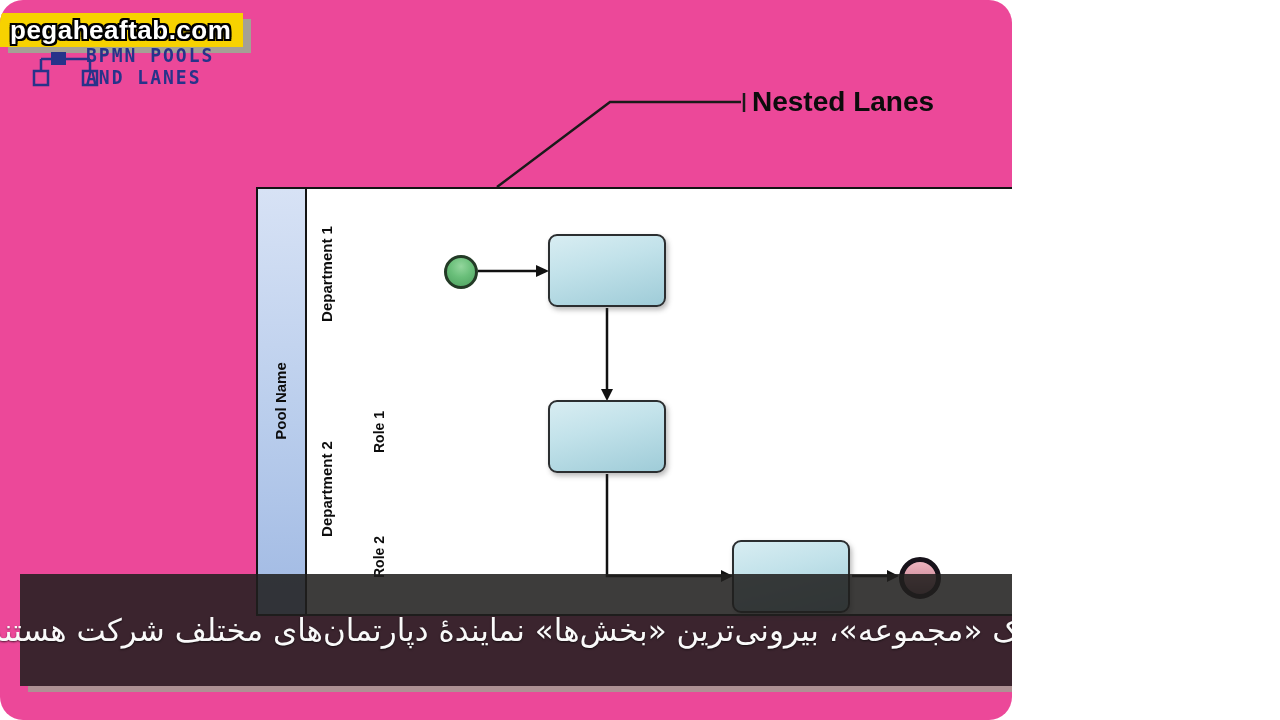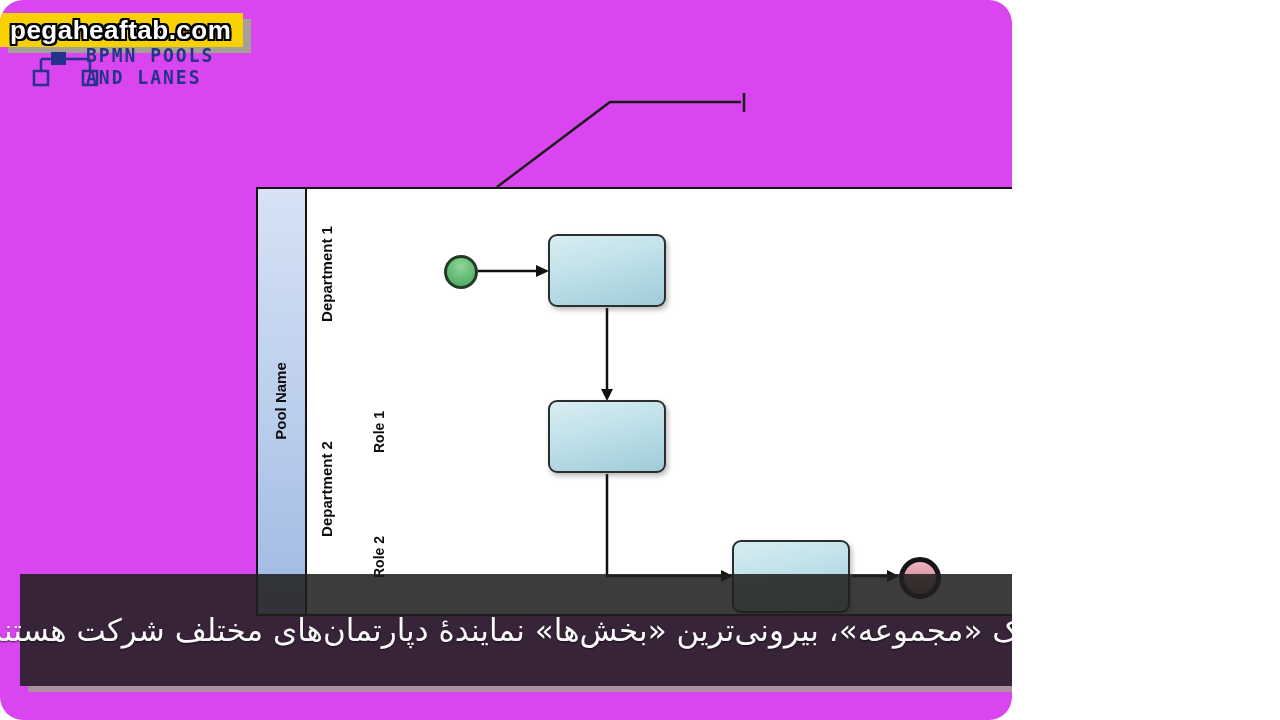--- a/index.html
+++ b/index.html
@@ -1,17 +1,17 @@
 <!DOCTYPE html>
 <html><head>
 <meta charset="utf-8">
 <style>
   html,body{margin:0;padding:0;}
   body{width:1280px;height:720px;overflow:hidden;font-family:"Liberation Sans",sans-serif;}
-  #stage{position:relative;width:1012px;height:720px;background:#d946ef;overflow:hidden;border-radius:23px;}
+  #stage{position:relative;width:1012px;height:720px;background:#ec4899;overflow:hidden;border-radius:23px;}
 
   
   .banner{position:absolute;left:0;top:13px;width:243px;height:34px;background:#f7d200;
           box-shadow:8px 6px 0 #a5a095;z-index:40;display:flex;align-items:center;}
   .banner span{font-size:26px;font-weight:bold;color:#ffffff;padding-left:10px;letter-spacing:.5px;
         text-shadow:-2px -2px 0 #000,2px -2px 0 #000,-2px 2px 0 #000,2px 2px 0 #000,
                     -2px 0 0 #000,2px 0 0 #000,0 -2px 0 #000,0 2px 0 #000;}
 
   
   .logo{position:absolute;left:24px;top:42px;z-index:41;}
@@ -80,20 +80,21 @@
       <rect x="25" y="6" width="15" height="13" fill="#27338a"></rect>
       <rect x="8" y="25" width="14" height="14" fill="none" stroke="#27338a" stroke-width="2.5"></rect>
       <rect x="57" y="25" width="14" height="14" fill="none" stroke="#27338a" stroke-width="2.5"></rect>
     </svg>
     <div class="logo-text">
       <div>BPMN POOLS</div>
       <div>AND LANES</div>
     </div>
   </div>
 
+  <div class="callout-label">Nested Lanes</div>
 
   <div class="pool">
     <div class="pool-band"></div>
   </div>
   <div class="line lane-div1"></div>
   <div class="line role-col"></div>
   <div class="line role-div"></div>
 
   <div class="vlabel lbl-pool">Pool Name</div>
   <div class="vlabel lbl-d1">Department 1</div>

